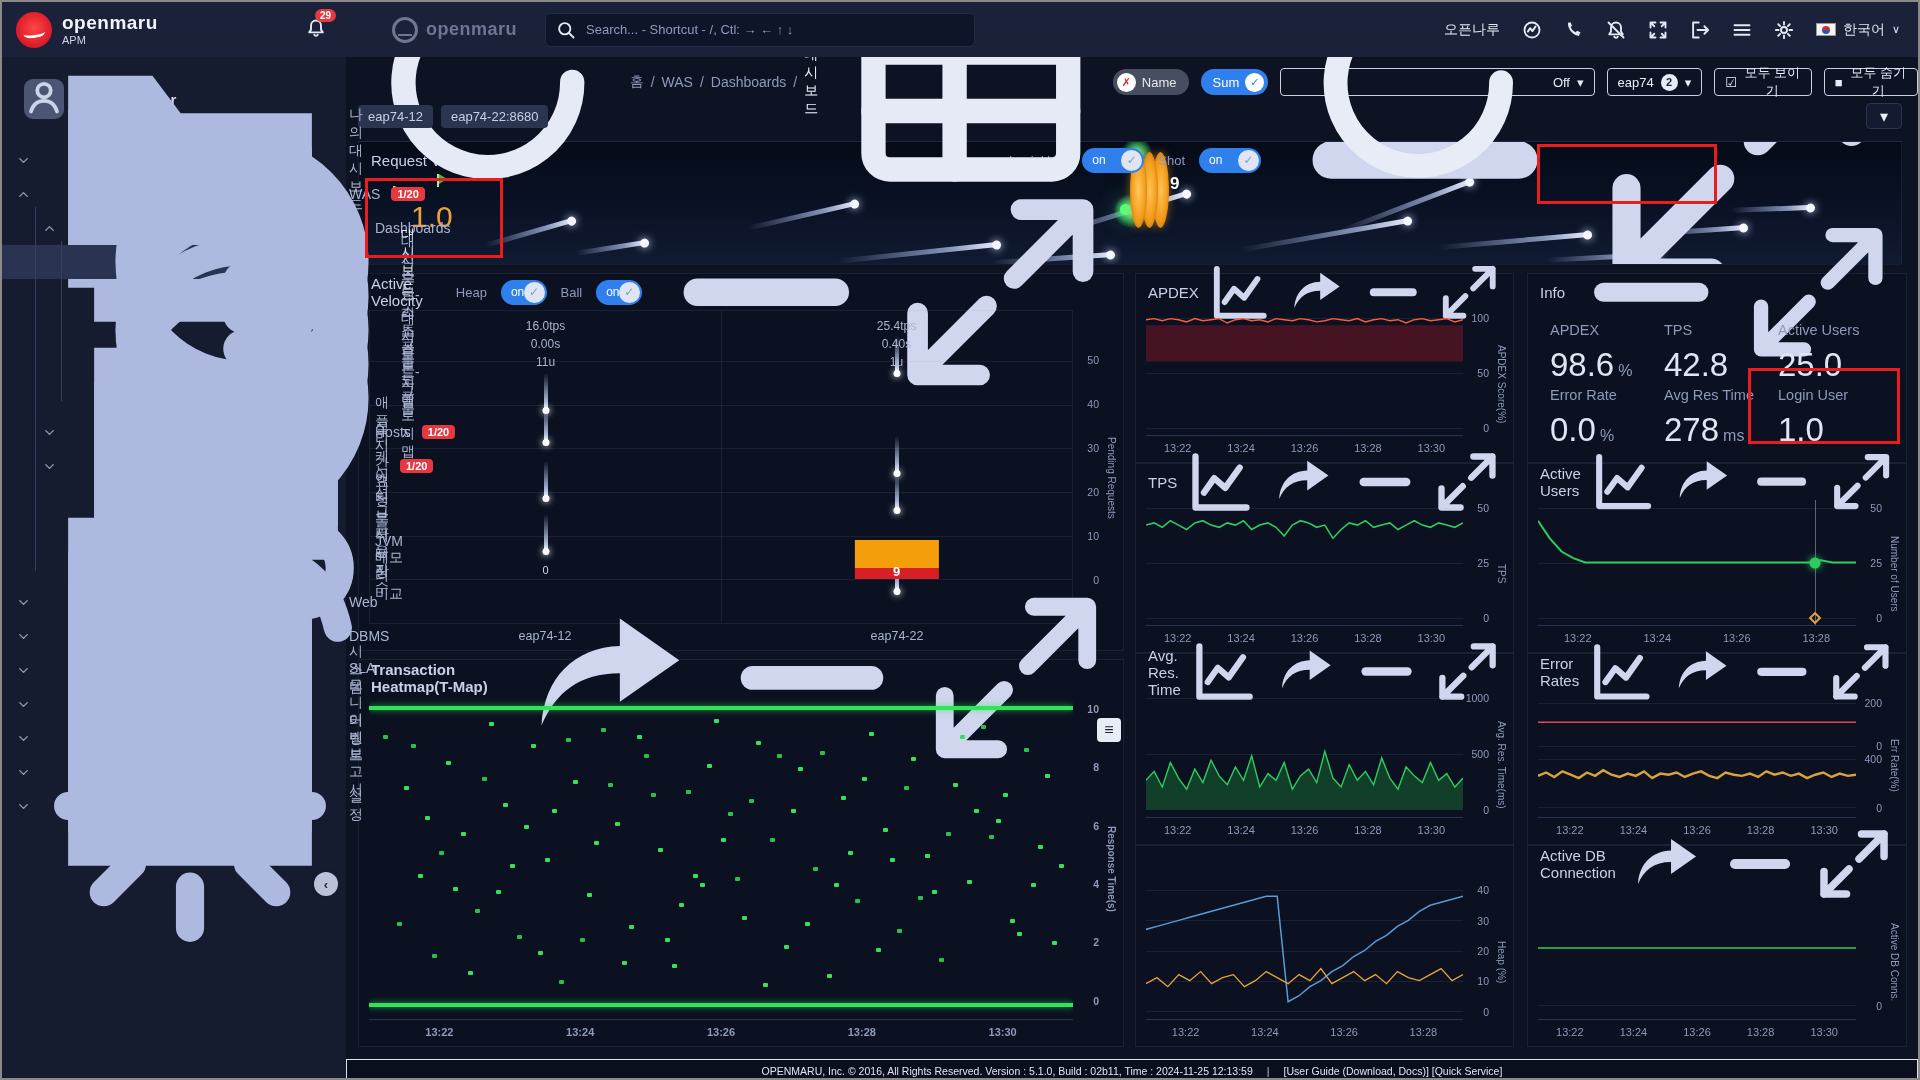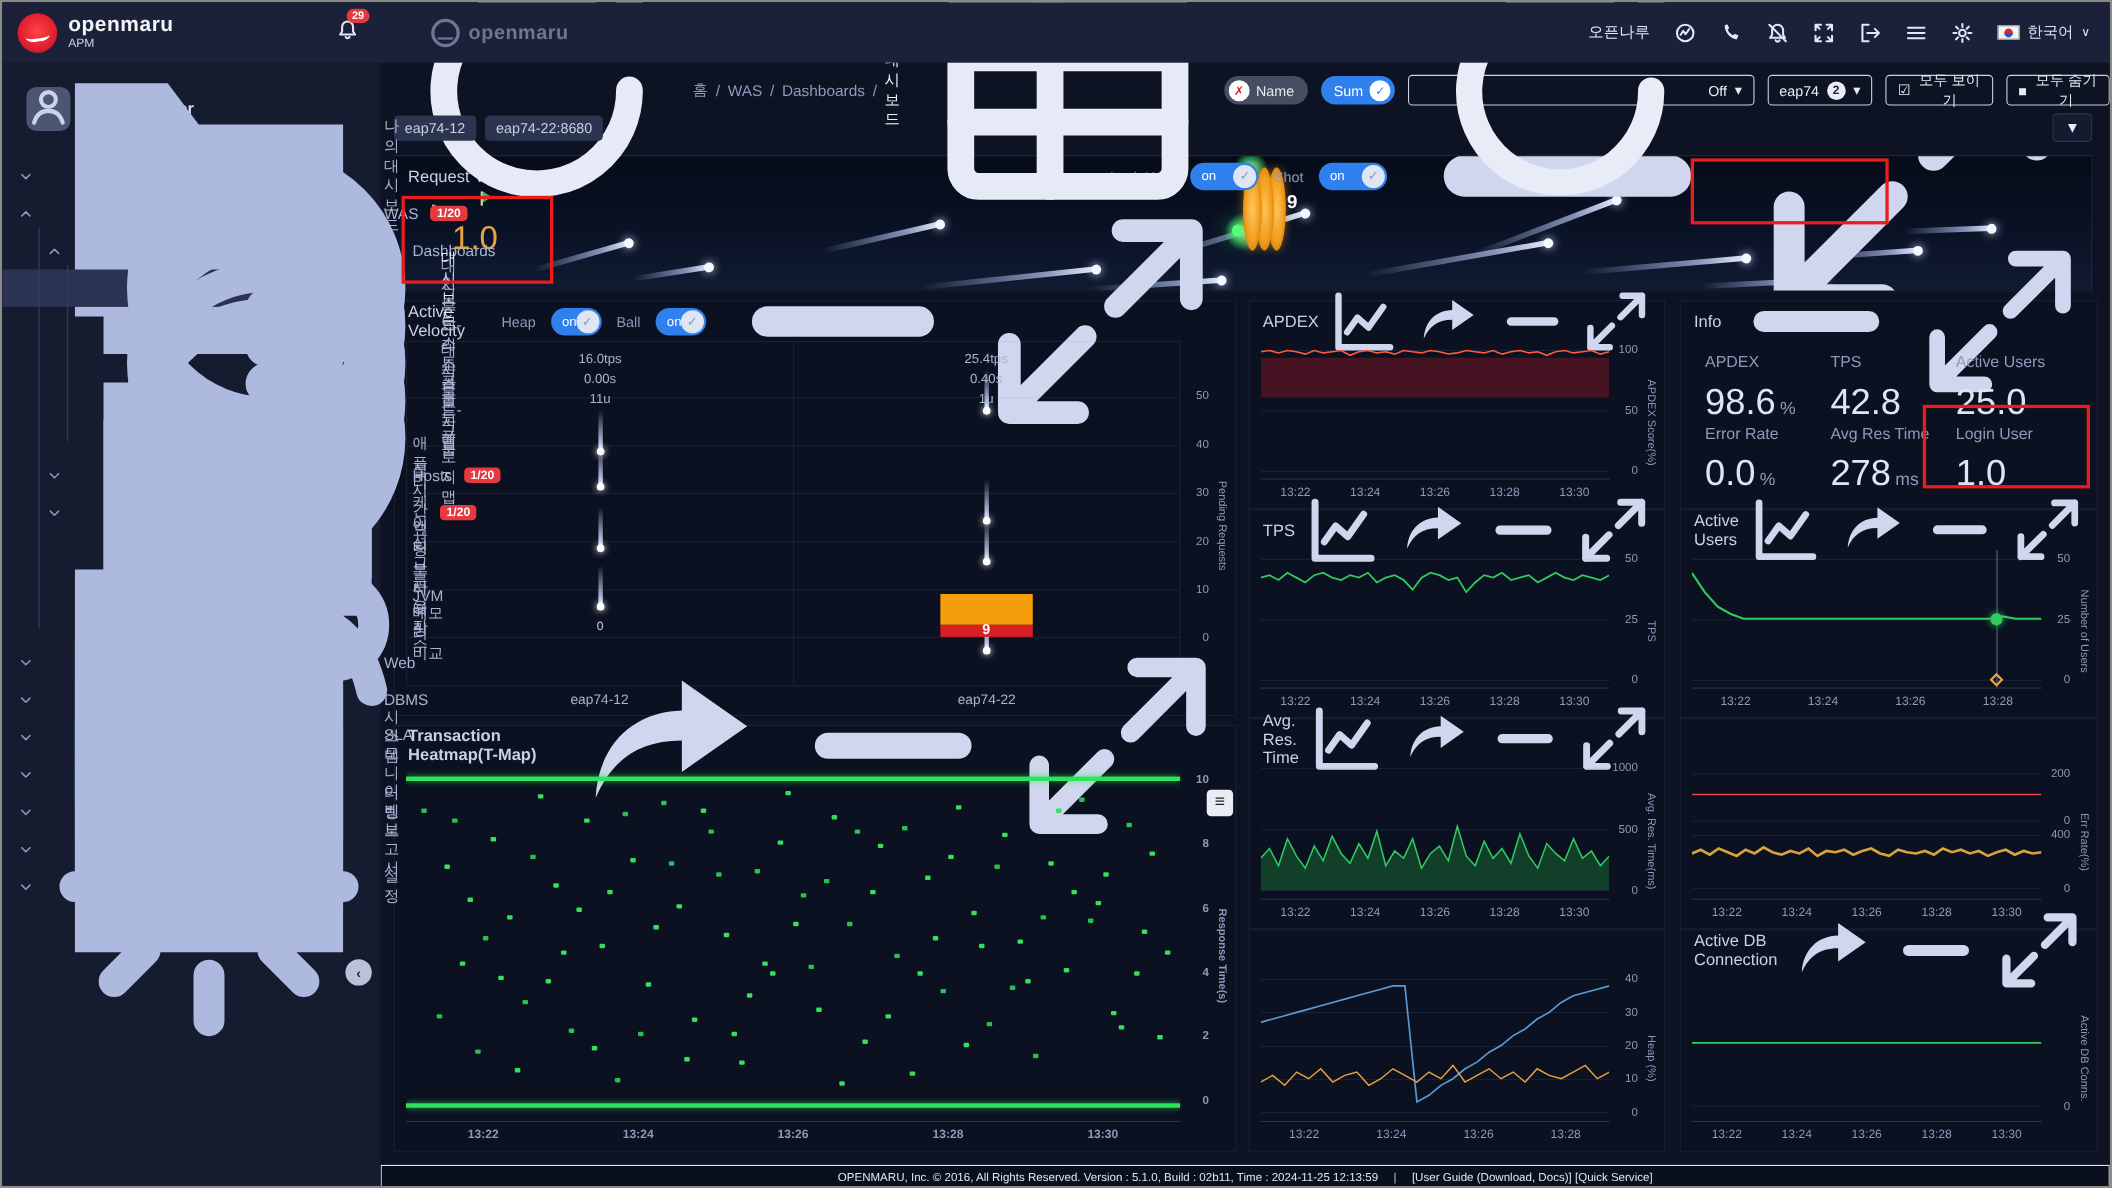--- a/index.html
+++ b/index.html
@@ -164,20 +164,29 @@
           <svg viewBox="0 0 16 16" fill="none" stroke="currentColor" stroke-width="1.5" stroke-linecap="round" stroke-linejoin="round" style="width:100%;height:100%">
             <path d="M8 2a4 4 0 0 0-4 4v3.3L2.6 11.5h10.8L12 9.3V6a4 4 0 0 0-4-4z"></path>
             <path d="M6.6 13.3a1.5 1.5 0 0 0 2.8 0"></path>
           </svg>
         </span>
       <span class="badge-red">29</span>
     </div>
     <div class="ghost-logo">
       <div class="ghost-circle"></div>
       <div class="ghost-word">openmaru</div>
+    </div>
+    <div class="searchbar">
+      <span class="hicon">
+          <svg viewBox="0 0 16 16" fill="none" stroke="currentColor" stroke-width="1.5" stroke-linecap="round" stroke-linejoin="round" style="width:100%;height:100%">
+            <circle cx="7" cy="7" r="4.5"></circle>
+            <path d="M10.4 10.4L14 14"></path>
+          </svg>
+        </span>
+      <input placeholder="Search... - Shortcut - /, Ctl: → ← ↑ ↓" style="">
     </div>
     <div class="hright">
       <span class="htext">오픈나루</span>
       <span id="hdr-icons" style="display:flex;gap:22px;align-items:center;">
           <span class="hicon">
             <svg viewBox="0 0 16 16" fill="none" stroke="currentColor" stroke-width="1.5" stroke-linecap="round" stroke-linejoin="round" style="width:100%;height:100%">
               <circle cx="8" cy="8" r="6"></circle>
               <path d="M4.7 9.3l1.8-2.8 1.8 2.4 2.6-3.8"></path>
             </svg>
           </span>
@@ -1151,20 +1160,45 @@
           <div class="xaxis">
             <span class="xtick" style="left: 12.5%;">13:22</span>
             <span class="xtick" style="left: 37.5%;">13:24</span>
             <span class="xtick" style="left: 62.5%;">13:26</span>
             <span class="xtick" style="left: 87.5%;">13:28</span>
           </div>
       </div>
     </div>
 
     <div class="panel" style="top:596px;left:1181px;width:380px;height:192px;">
+      <div class="phead">
+          <span class="ptitle">Error Rates</span>
+          <div class="pctl">
+            <span class="cicon">
+              <svg viewBox="0 0 16 16" fill="none" stroke="currentColor" stroke-width="1.5" stroke-linecap="round" stroke-linejoin="round" style="width:100%;height:100%">
+                <path d="M2 2v12h12M4 10.5l2.4-3.4L9 9.4l3.4-4.8"></path>
+              </svg>
+            </span>
+            <span class="cicon">
+              <svg viewBox="0 0 16 16" fill="none" stroke="currentColor" stroke-width="1.5" stroke-linecap="round" stroke-linejoin="round" style="width:100%;height:100%">
+                <path d="M9 3l5 3.5L9 10V7.6C5.6 7.6 3.6 9.2 2.4 12 2.6 8 5.2 5.4 9 5.3z" fill="currentColor" stroke="none"></path>
+              </svg>
+            </span>
+            <span class="cicon">
+              <svg viewBox="0 0 16 16" fill="none" stroke="currentColor" stroke-width="1.5" stroke-linecap="round" stroke-linejoin="round" style="width:100%;height:100%">
+                <path d="M3 8h10" stroke-width="2"></path>
+              </svg>
+            </span>
+            <span class="cicon">
+              <svg viewBox="0 0 16 16" fill="none" stroke="currentColor" stroke-width="1.5" stroke-linecap="round" stroke-linejoin="round" style="width:100%;height:100%">
+                <path d="M9.5 2H14v4.5M14 2L9 7M6.5 14H2V9.5M2 14l5-5"></path>
+              </svg>
+            </span>
+          </div>
+        </div>
       <div class="pbody">
           <div class="plot">
             <div class="gline" style="top: 10%;"></div>
             <div class="gline" style="top: 44%;"></div>
             <div class="gline" style="top: 54%;"></div>
             <div class="gline" style="top: 92%;"></div>
             <svg viewBox="0 0 100 100" preserveAspectRatio="none" class="csvg">
               <polyline points="0,25.36 11.11111111111111,25.36 22.22222222222222,25.36 33.33333333333333,25.36 44.44444444444444,25.36 55.55555555555556,25.36 66.66666666666666,25.36 77.77777777777779,25.36 88.88888888888889,25.36 100,25.36" fill="none" stroke="#e5484d" stroke-width="1.4" vector-effect="non-scaling-stroke"></polyline>
               <polyline points="0,67.6 2.564102564102564,64.96 5.128205128205128,68.47999999999999 7.6923076923076925,64.07999999999998 10.256410256410255,66.72 12.82051282051282,69.36 15.384615384615385,64.96 17.94871794871795,67.6 20.51282051282051,63.2 23.076923076923077,66.72 25.64102564102564,68.47999999999999 28.205128205128204,65.84 30.76923076923077,67.6 33.33333333333333,64.07999999999998 35.8974358974359,69.36 38.46153846153847,65.84 41.02564102564102,66.72 43.58974358974359,64.96 46.15384615384615,68.47999999999999 48.717948717948715,65.84 51.28205128205128,64.07999999999998 53.84615384615385,67.6 56.41025641025641,69.36 58.97435897435898,64.96 61.53846153846154,66.72 64.1025641025641,67.6 66.66666666666666,65.84 69.23076923076923,68.47999999999999 71.7948717948718,64.07999999999998 74.35897435897436,66.72 76.92307692307693,64.96 79.48717948717949,67.6 82.05128205128204,65.84 84.61538461538461,69.36 87.17948717948718,66.72 89.74358974358975,64.96 92.3076923076923,68.47999999999999 94.87179487179486,65.84 97.43589743589743,67.6 100,66.72" fill="none" stroke="#d9a23c" stroke-width="2.4" vector-effect="non-scaling-stroke"></polyline>
             </svg>

